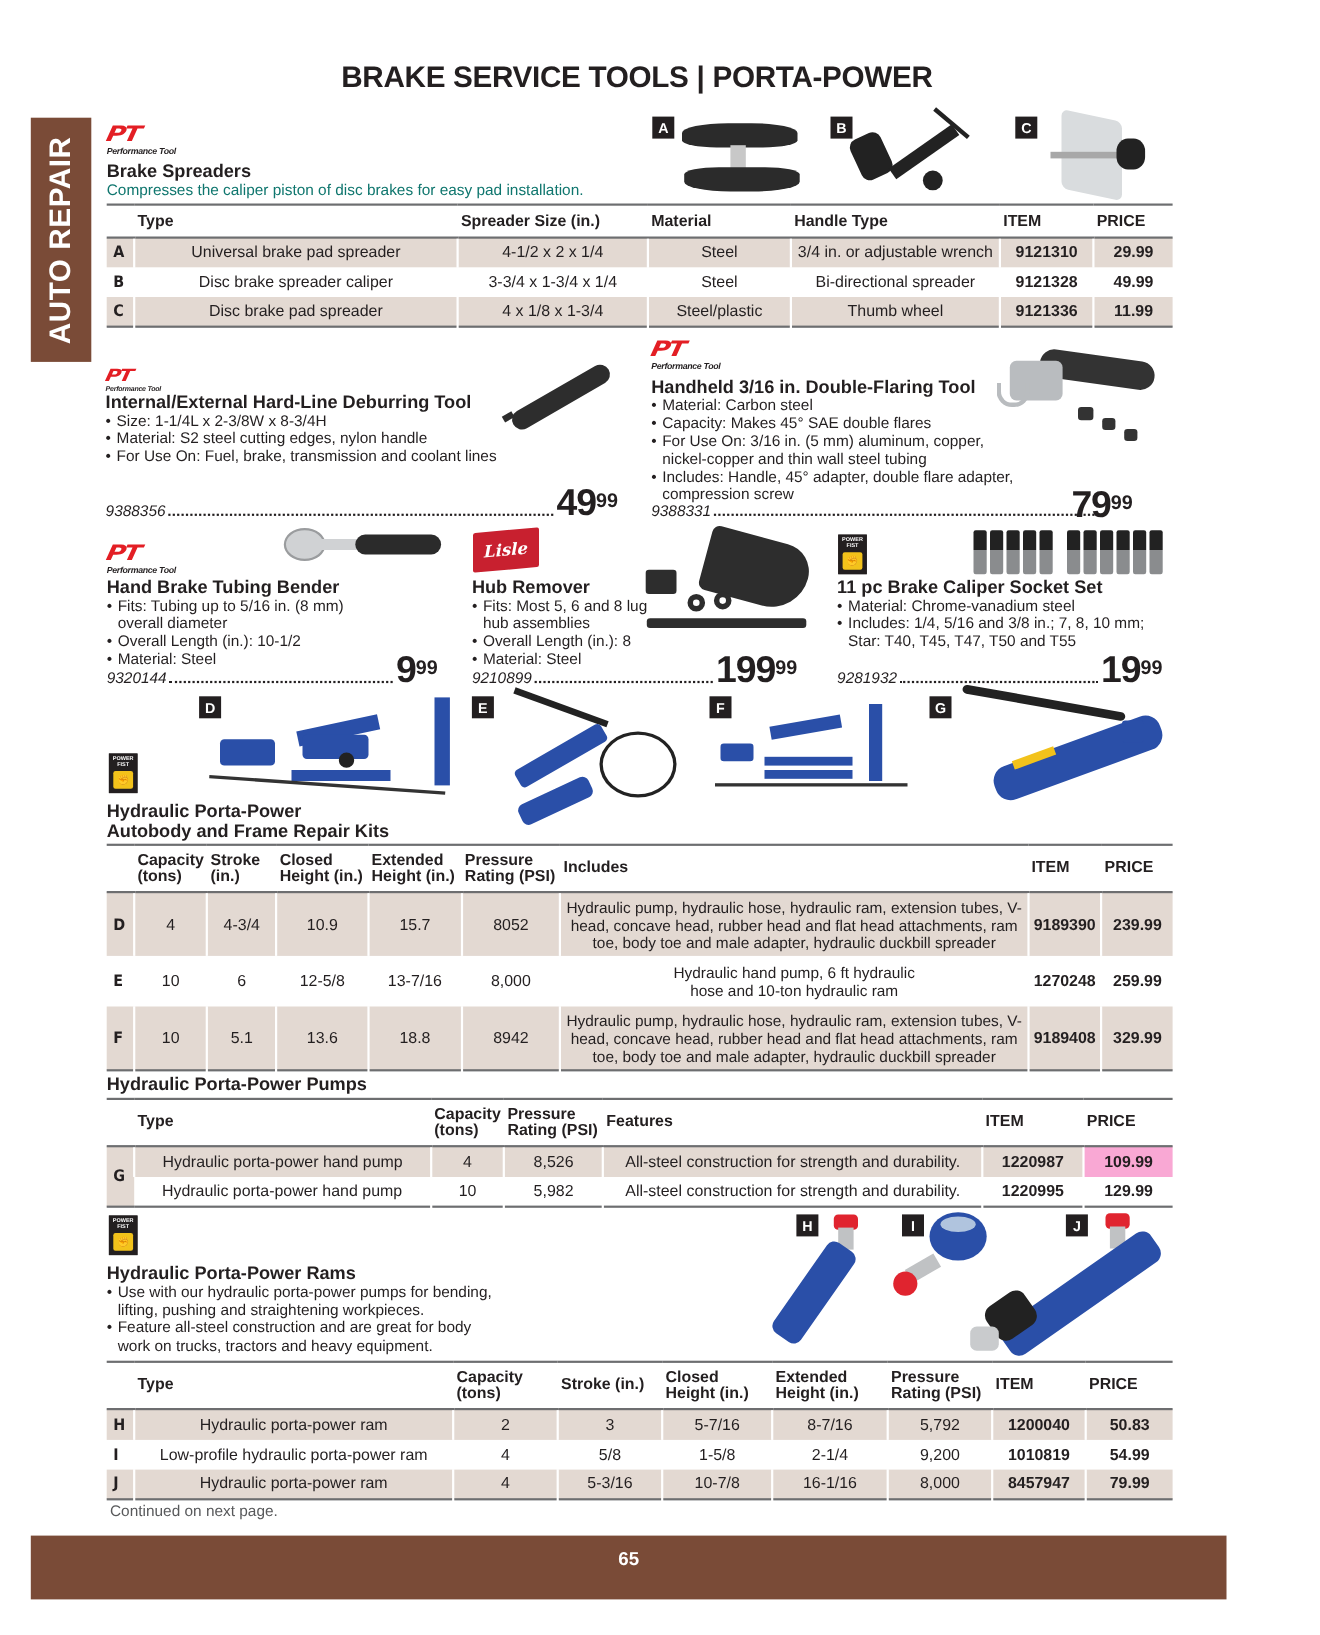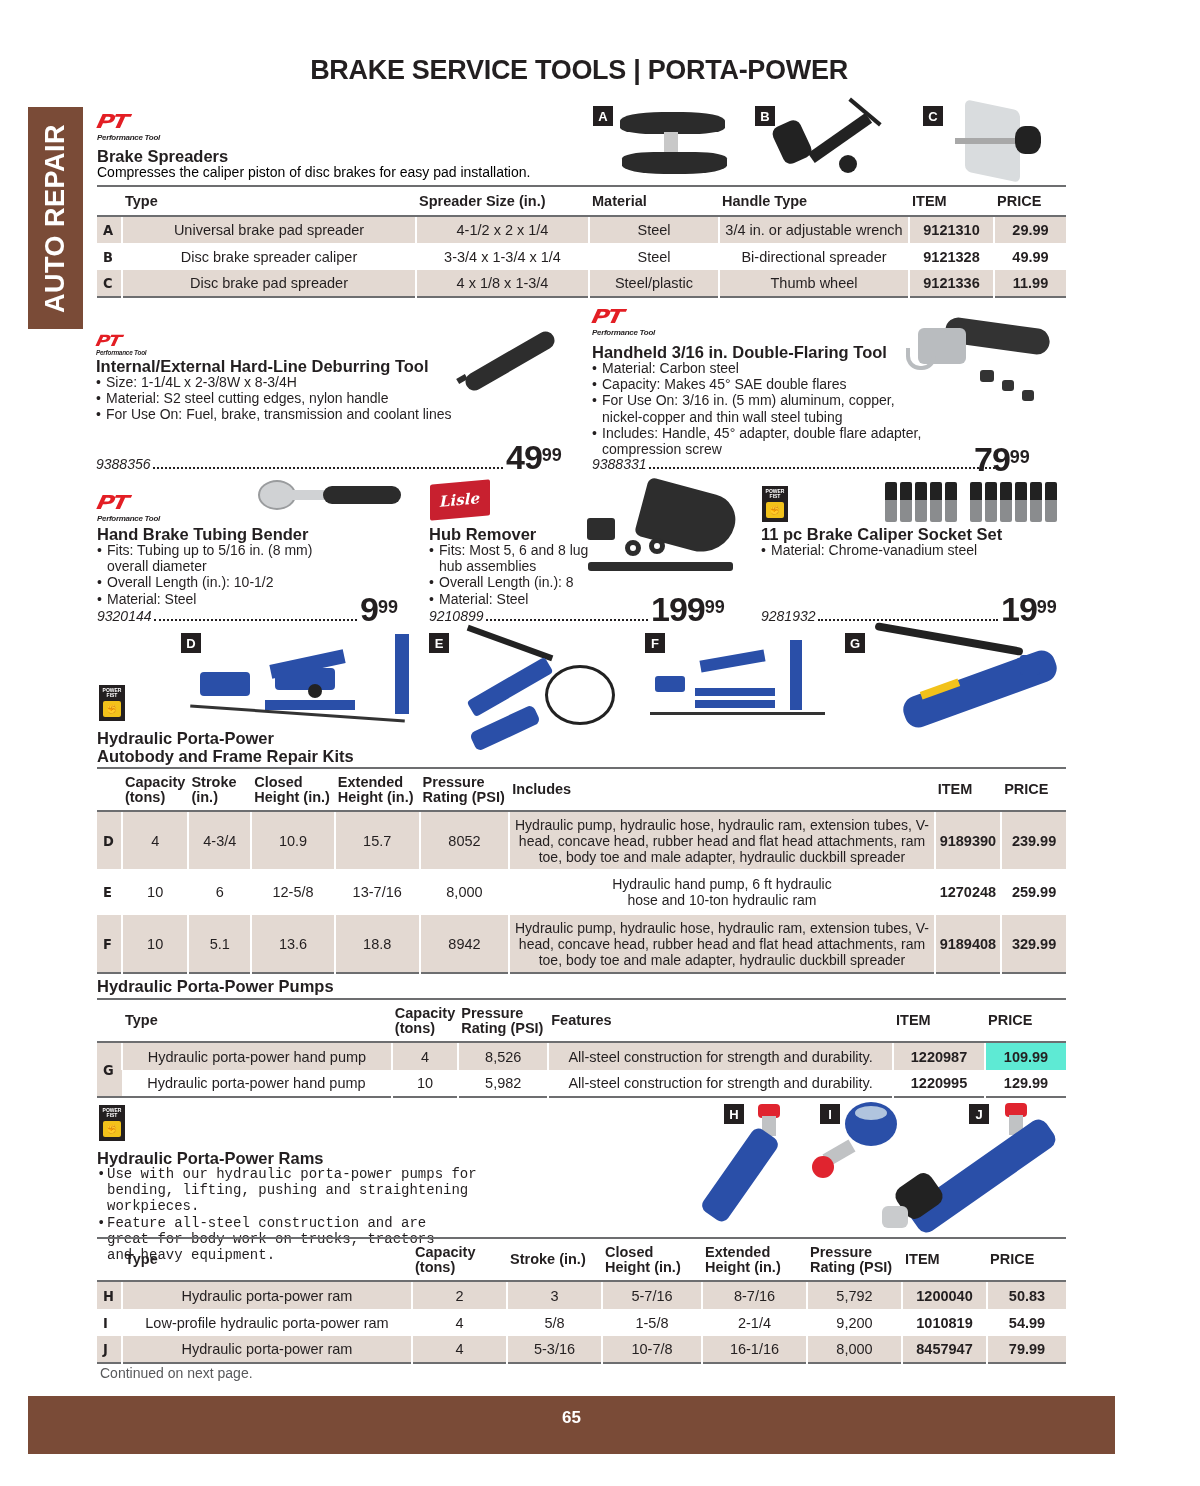--- a/index.html
+++ b/index.html
@@ -24,21 +24,21 @@
   .lisle-logo { position: absolute; width: 60px; height: 36px; background: #c8202f; transform: skewY(-5deg); border-radius: 2px; display: flex; align-items: center; justify-content: center; }
   .lisle-logo span { color: #ffffff; font-family: "DejaVu Serif", serif; font-style: italic; font-weight: bold; font-size: 15px; }
 
   
   .badge { position: absolute; width: 20px; height: 20px; background: #231f20; color: #ffffff; font-weight: bold; font-size: 13px; display: flex; align-items: center; justify-content: center; }
 
   
   .img { position: absolute; }
 
   .sec-title { position: absolute; font-weight: bold; font-size: 16.5px; color: #231f20; line-height: 18px; }
-  .sec-desc { position: absolute; font-size: 14px; color: #000000; }
+  .sec-desc { position: absolute; font-size: 14px; color: #0f766e; }
 
   .spec-list { position: absolute; list-style: none; font-size: 14px; line-height: 16.2px; color: #231f20; }
   .spec-list li { padding-left: 10px; text-indent: -10px; }
   .spec-list li::before { content: "\2022"; display: inline-block; width: 10px; text-indent: 0; }
 
   .sku-line { position: absolute; display: flex; align-items: flex-end; font-size: 14px; font-style: italic; color: #231f20; }
   .sku-line .dots { flex: 1; border-bottom: 2px dotted #231f20; margin: 0 3px 3px 2px; height: 1px; }
   .price-big { position: absolute; font-weight: bold; font-size: 34px; line-height: 34px; color: #231f20; letter-spacing: -1px; }
   .price-big sup { font-size: 18px; vertical-align: top; position: relative; top: -2px; letter-spacing: 0; }
 
@@ -245,20 +245,21 @@
     <div style="position: absolute; top: 0px; width: 12px; height: 40px; left: 85px; background: linear-gradient(rgb(34, 34, 34) 0px, rgb(34, 34, 34) 45%, rgb(138, 140, 142) 45%, rgb(138, 140, 142) 100%); border-radius: 2px;"></div>
     <div style="position: absolute; top: 0px; width: 12px; height: 40px; left: 100px; background: linear-gradient(rgb(34, 34, 34) 0px, rgb(34, 34, 34) 45%, rgb(138, 140, 142) 45%, rgb(138, 140, 142) 100%); border-radius: 2px;"></div>
     <div style="position: absolute; top: 0px; width: 12px; height: 40px; left: 115px; background: linear-gradient(rgb(34, 34, 34) 0px, rgb(34, 34, 34) 45%, rgb(138, 140, 142) 45%, rgb(138, 140, 142) 100%); border-radius: 2px;"></div>
     <div style="position: absolute; top: 0px; width: 12px; height: 40px; left: 130px; background: linear-gradient(rgb(34, 34, 34) 0px, rgb(34, 34, 34) 45%, rgb(138, 140, 142) 45%, rgb(138, 140, 142) 100%); border-radius: 2px;"></div>
     <div style="position: absolute; top: 0px; width: 12px; height: 40px; left: 145px; background: linear-gradient(rgb(34, 34, 34) 0px, rgb(34, 34, 34) 45%, rgb(138, 140, 142) 45%, rgb(138, 140, 142) 100%); border-radius: 2px;"></div>
     <div style="position: absolute; top: 0px; width: 12px; height: 40px; left: 160px; background: linear-gradient(rgb(34, 34, 34) 0px, rgb(34, 34, 34) 45%, rgb(138, 140, 142) 45%, rgb(138, 140, 142) 100%); border-radius: 2px;"></div>
   </div>
 <div class="sec-title" style="left:761px; top:525px;">11 pc Brake Caliper Socket Set</div>
 <ul class="spec-list" style="left:761px; top:542px; width:310px;">
   <li>Material: Chrome-vanadium steel</li>
+  <li style="width:305px;">Includes: 1/4, 5/16 and 3/8 in.; 7, 8, 10 mm; Star: T40, T45, T47, T50 and T55</li>
 </ul>
 <div class="sku-line" style="left:761px; top:608px; width:240px;">
   <span>9281932</span>
     <span class="dots"></span>
 </div>
 <div class="price-big" style="left:1001px; top:592px;"><span>19</span><sup>99</sup></div>
 
 <div class="pf-logo" style="left:99px; top:685px;">
   <span class="txt">POWER FIST</span>
   <span class="fist">✊</span>
@@ -387,39 +388,39 @@
     </tr>
   </thead>
   <tbody>
     <tr style="height:28px;">
       <td class="key" rowspan="2" style="background:#e3d9d2;">G</td>
       <td style="background:#e3d9d2;">Hydraulic porta-power hand pump</td>
       <td style="background:#e3d9d2;">4</td>
       <td style="background:#e3d9d2;">8,526</td>
       <td style="background:#e3d9d2;">All-steel construction for strength and durability.</td>
       <td class="b" style="background:#e3d9d2;">1220987</td>
-      <td class="b" style="background:#5eead4;">109.99</td>
+      <td class="b" style="background:#f9a8d4;">109.99</td>
     </tr>
     <tr class="rule-bot" style="height:27px;">
       <td>Hydraulic porta-power hand pump</td>
       <td>10</td>
       <td>5,982</td>
       <td>All-steel construction for strength and durability.</td>
       <td class="b">1220995</td>
       <td class="b">129.99</td>
     </tr>
   </tbody>
 </table>
 
 <div class="pf-logo" style="left:99px; top:1105px;">
   <span class="txt">POWER FIST</span>
   <span class="fist">✊</span>
 </div>
 <div class="sec-title" style="left:97px; top:1149px;">Hydraulic Porta-Power Rams</div>
-<ul class="spec-list" style="left:97px; top:1166px; width:390px;font-family:Liberation Mono, monospace;">
+<ul class="spec-list" style="left:97px; top:1166px; width:390px;">
   <li>Use with our hydraulic porta-power pumps for bending, lifting, pushing and straightening workpieces.</li>
   <li style="width:360px;">Feature all-steel construction and are great for body work on trucks, tractors and heavy equipment.</li>
 </ul>
 
 <div class="badge" style="left:724px; top:1104px;">H</div>
 <div class="img" style="left:680px; top:1100px; width:110px; height:135px;">
   <div style="position:absolute; left:78px; top:4px; width:22px; height:14px; background:#e0242f; border-radius:4px;"></div>
   <div style="position:absolute; left:82px; top:16px; width:14px; height:20px; background:#c0c2c4;"></div>
   <div style="position:absolute; left:10px; top:60px; width:100px; height:30px; background:#2a4fa8; border-radius:8px; transform:rotate(-55deg);"></div>
 </div>

